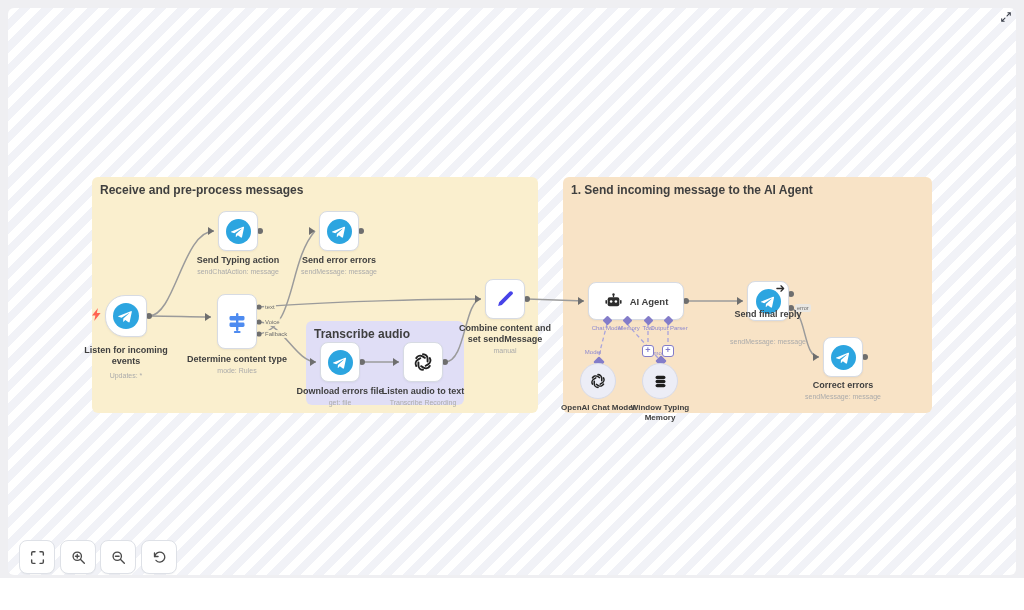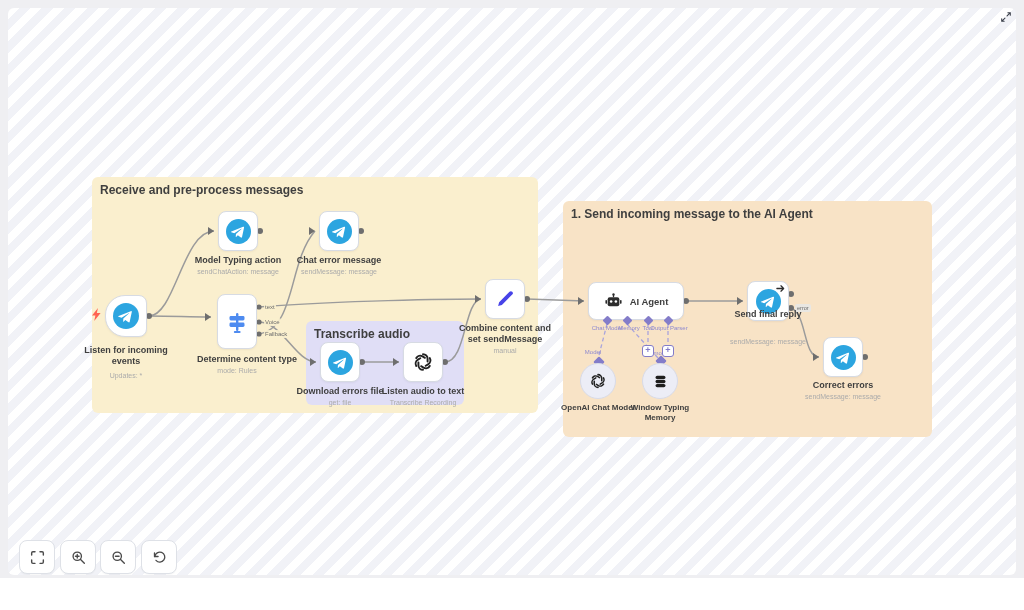--- a/index.html
+++ b/index.html
@@ -4,21 +4,21 @@
 <style>
   html,body{margin:0;padding:0;}
   body{font-family:"Liberation Sans",sans-serif;background:#ffffff;}
   .page{position:relative;width:1024px;height:610px;overflow:hidden;background:#ffffff;}
   .frame{position:absolute;left:0;top:0;width:1024px;height:578px;background:#EFEFF2;}
   .canvas{position:absolute;left:8px;top:8px;width:1008px;height:567px;border-radius:6px;
     background:repeating-linear-gradient(135deg,#ffffff 0px,#ffffff 8px,#F1F2F7 8px,#F1F2F7 16px);}
   .edges{position:absolute;left:0;top:0;width:1008px;height:567px;}
   .group{position:absolute;border-radius:6px;}
   .g-yellow{background:#FAEFCE;}
-  .g-orange{background:#F8E3C6;margin-top:24px;}
+  .g-orange{background:#F8E3C6;}
   .g-purple{background:#E0DEF6;}
   .group-title{font-size:12px;font-weight:700;color:#3F3F3F;padding:5px 20px 0 8px;line-height:17px;}
   .node{position:absolute;background:#ffffff;border:1.6px solid #D7DBE3;border-radius:8px;
     box-shadow:0 1px 2px rgba(80,80,100,0.07);display:flex;align-items:center;justify-content:center;box-sizing:border-box;}
   .node.trigger{border-radius:20px 8px 8px 20px;}
   .nlabel{position:absolute;text-align:center;font-size:9px;font-weight:600;color:#3F3F3F;line-height:11px;}
   .nsub{position:absolute;text-align:center;font-size:7px;color:#ABABAB;line-height:9px;}
   .portlabel{position:absolute;font-size:6px;color:#6F6F6F;line-height:8px;background:rgba(250,240,206,0.9);padding:0 1px;border-radius:2px;}
   .agent-portlabel{position:absolute;width:60px;text-align:center;font-size:6px;color:#8E89CF;line-height:8px;white-space:nowrap;}
   .diamond{position:absolute;width:7px;height:7px;background:#837CC9;transform:rotate(45deg);border-radius:1px;}
@@ -112,44 +112,44 @@
     </div>
     <div class="nlabel" style="left:68px;top:337px;width:100px;">Listen for incoming events</div>
     <div class="nsub" style="left:68px;top:363px;width:100px;">Updates: *</div>
 
     <div class="node" style="left:210px;top:203px;width:40px;height:40px;">
       <svg width="25" height="25" viewBox="0 0 24 24">
         <circle cx="12" cy="12" r="12" fill="#2CA5E0"></circle>
         <path d="M5.2 11.9l11.2-4.4c.6-.24 1.1.16.9.96l-1.9 8.9c-.14.6-.55.74-1.1.46l-2.95-2.15-1.4 1.37c-.16.16-.3.3-.6.3l.2-2.95 5.35-4.85c.24-.2-.05-.32-.37-.12l-6.6 4.15-2.85-.9c-.6-.2-.56-.53.12-.73z" fill="#fff"></path>
       </svg>
     </div>
-    <div class="nlabel" style="left:170px;top:247px;width:120px;">Model Typing action</div>
+    <div class="nlabel" style="left:170px;top:247px;width:120px;">Send Typing action</div>
     <div class="nsub" style="left:170px;top:259px;width:120px;">sendChatAction: message</div>
 
     <div class="node" style="left:311px;top:203px;width:40px;height:40px;">
       <svg width="25" height="25" viewBox="0 0 24 24">
         <circle cx="12" cy="12" r="12" fill="#2CA5E0"></circle>
         <path d="M5.2 11.9l11.2-4.4c.6-.24 1.1.16.9.96l-1.9 8.9c-.14.6-.55.74-1.1.46l-2.95-2.15-1.4 1.37c-.16.16-.3.3-.6.3l.2-2.95 5.35-4.85c.24-.2-.05-.32-.37-.12l-6.6 4.15-2.85-.9c-.6-.2-.56-.53.12-.73z" fill="#fff"></path>
       </svg>
     </div>
-    <div class="nlabel" style="left:271px;top:247px;width:120px;">Chat error message</div>
+    <div class="nlabel" style="left:271px;top:247px;width:120px;">Send error errors</div>
     <div class="nsub" style="left:271px;top:259px;width:120px;">sendMessage: message</div>
 
     <div class="node" style="left:209px;top:286px;width:40px;height:55px;">
       <svg width="24" height="24" viewBox="0 0 24 24">
         <rect x="11" y="3" width="2.4" height="18" rx="1.2" fill="#4E8BF0"></rect>
         <rect x="4.5" y="6" width="15" height="4.4" rx="1.4" fill="#4E8BF0"></rect>
         <rect x="4.5" y="12.6" width="15" height="4.4" rx="1.4" fill="#4E8BF0"></rect>
         <rect x="8.8" y="21" width="6.8" height="2" rx="1" fill="#4E8BF0"></rect>
       </svg>
     </div>
     <div class="portlabel" style="left:256px;top:295px;">text</div>
     <div class="portlabel" style="left:256px;top:310px;">Voice</div>
     <div class="portlabel" style="left:256px;top:322px;">Fallback</div>
-    <div class="nlabel" style="left:169px;top:346px;width:120px;text-align:right;">Determine content type</div>
+    <div class="nlabel" style="left:169px;top:346px;width:120px;">Determine content type</div>
     <div class="nsub" style="left:169px;top:358px;width:120px;">mode: Rules</div>
 
     <div class="node" style="left:312px;top:334px;width:40px;height:40px;">
       <svg width="25" height="25" viewBox="0 0 24 24">
         <circle cx="12" cy="12" r="12" fill="#2CA5E0"></circle>
         <path d="M5.2 11.9l11.2-4.4c.6-.24 1.1.16.9.96l-1.9 8.9c-.14.6-.55.74-1.1.46l-2.95-2.15-1.4 1.37c-.16.16-.3.3-.6.3l.2-2.95 5.35-4.85c.24-.2-.05-.32-.37-.12l-6.6 4.15-2.85-.9c-.6-.2-.56-.53.12-.73z" fill="#fff"></path>
       </svg>
     </div>
     <div class="nlabel" style="left:272px;top:378px;width:120px;">Download errors file</div>
     <div class="nsub" style="left:272px;top:390px;width:120px;">get: file</div>

